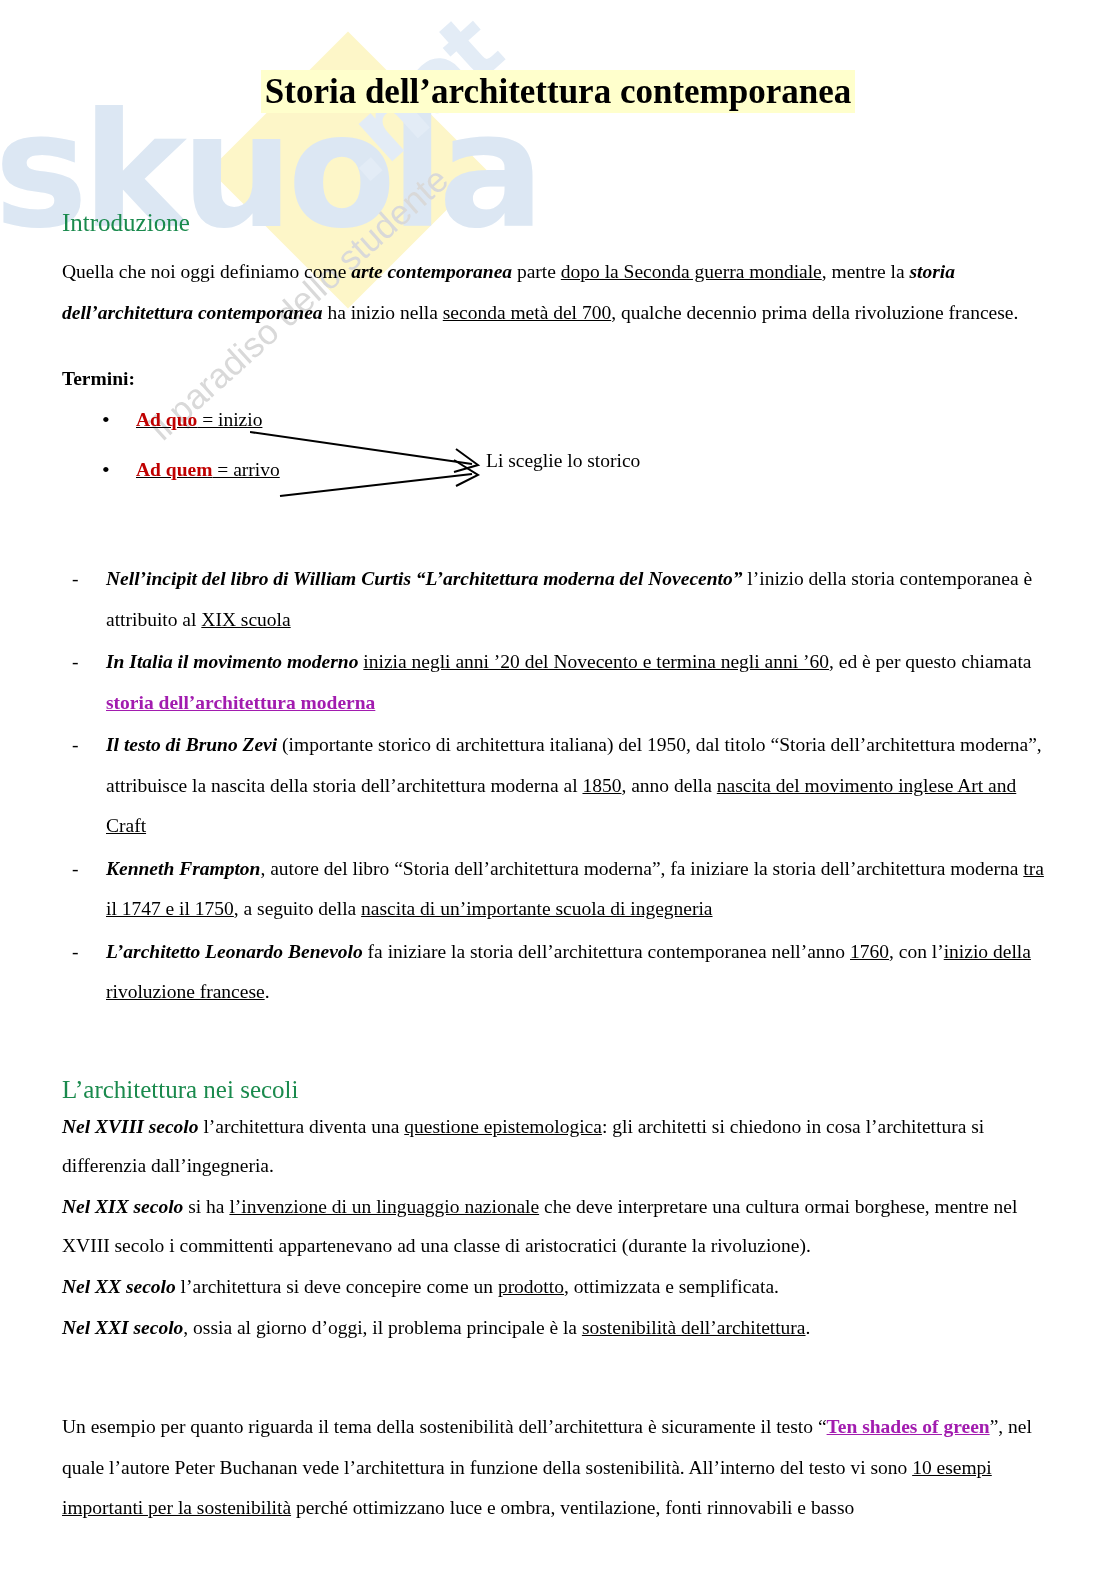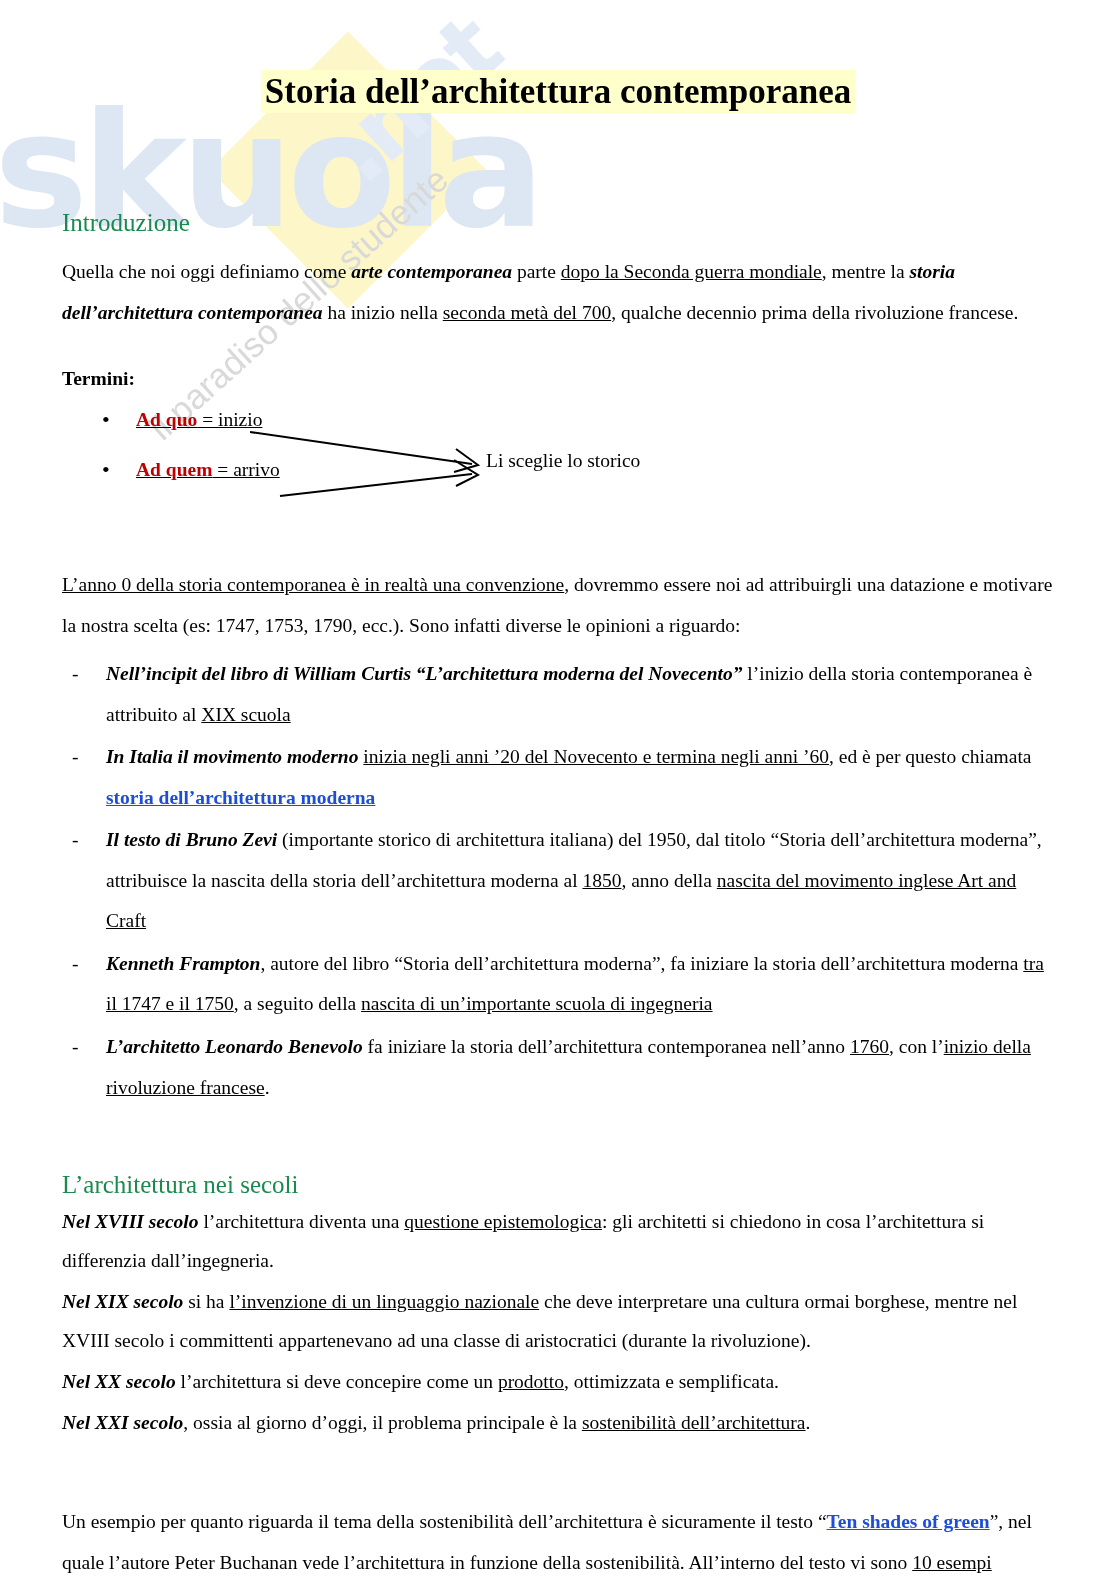--- a/index.html
+++ b/index.html
@@ -110,21 +110,21 @@
     font-size: 19.5px;
     line-height: 2.08;
     margin: 14px 0 0 0;
     text-align: left;
   }
   p.tight { line-height: 2.0; margin-top: 2px; }
 
   .b { font-weight: bold; font-style: italic; }
   .u { text-decoration: underline; }
   .red { color: #c00000; font-weight: bold; }
-  .gold { color: #1d4ed8; font-weight: bold; text-decoration: underline; }
+  .gold { color: #a21caf; font-weight: bold; text-decoration: underline; }
 
   .label-termini {
     font-size: 19.5px;
     margin: 30px 0 0 0;
     line-height: 1.6;
     font-weight: bold;
   }
 
   ul.term-list {
     list-style: none;
@@ -208,21 +208,20 @@
 
     <p class="label-termini">Termini:</p>
 
     <ul class="term-list">
       <li><span class="red">Ad quo</span><span> = inizio</span></li>
       <li><span class="red">Ad quem</span><span> = arrivo</span></li>
     </ul>
 
     <div class="spacer-block"></div>
 
-    <p class="body-par"><span class="u">L’anno 0 della storia contemporanea è in realtà una convenzione</span><span>, dovremmo essere noi ad attribuirgli una datazione e motivare la nostra scelta (es: 1747, 1753, 1790, ecc.). Sono infatti diverse le opinioni a riguardo:</span></p>
 
     <ul class="dash-list">
       <li><span class="b">Nell’incipit del libro di William Curtis “L’architettura moderna del Novecento”</span><span> l’inizio della storia contemporanea è attribuito al </span><span class="u">XIX scuola</span><span></span></li>
 
       <li><span class="b">In Italia il movimento moderno</span><span> </span><span class="u">inizia negli anni ’20 del Novecento e termina negli anni ’60</span><span>, ed è per questo chiamata </span><span class="gold">storia dell’architettura moderna</span><span></span></li>
 
       <li><span class="b">Il testo di Bruno Zevi</span><span> (importante storico di architettura italiana) del 1950, dal titolo “Storia dell’architettura moderna”, attribuisce la nascita della storia dell’architettura moderna al </span><span class="u">1850</span><span>, anno della </span><span class="u">nascita del movimento inglese Art and Craft</span><span></span></li>
 
       <li><span class="b">Kenneth Frampton</span><span>, autore del libro “Storia dell’architettura moderna”, fa iniziare la storia dell’architettura moderna </span><span class="u">tra il 1747 e il 1750</span><span>, a seguito della </span><span class="u">nascita di un’importante scuola di ingegneria</span><span></span></li>
 

